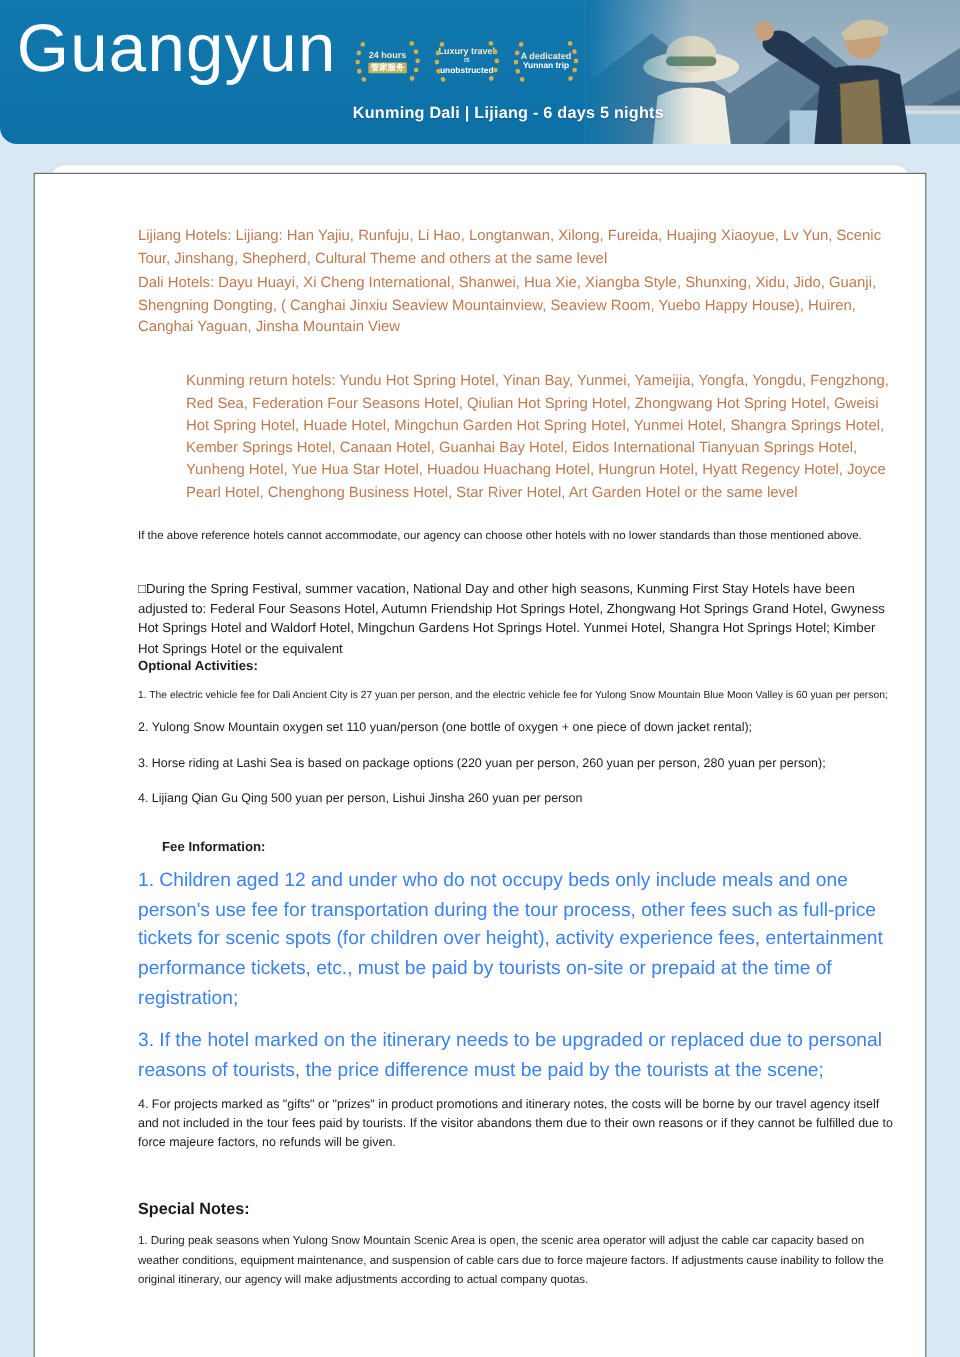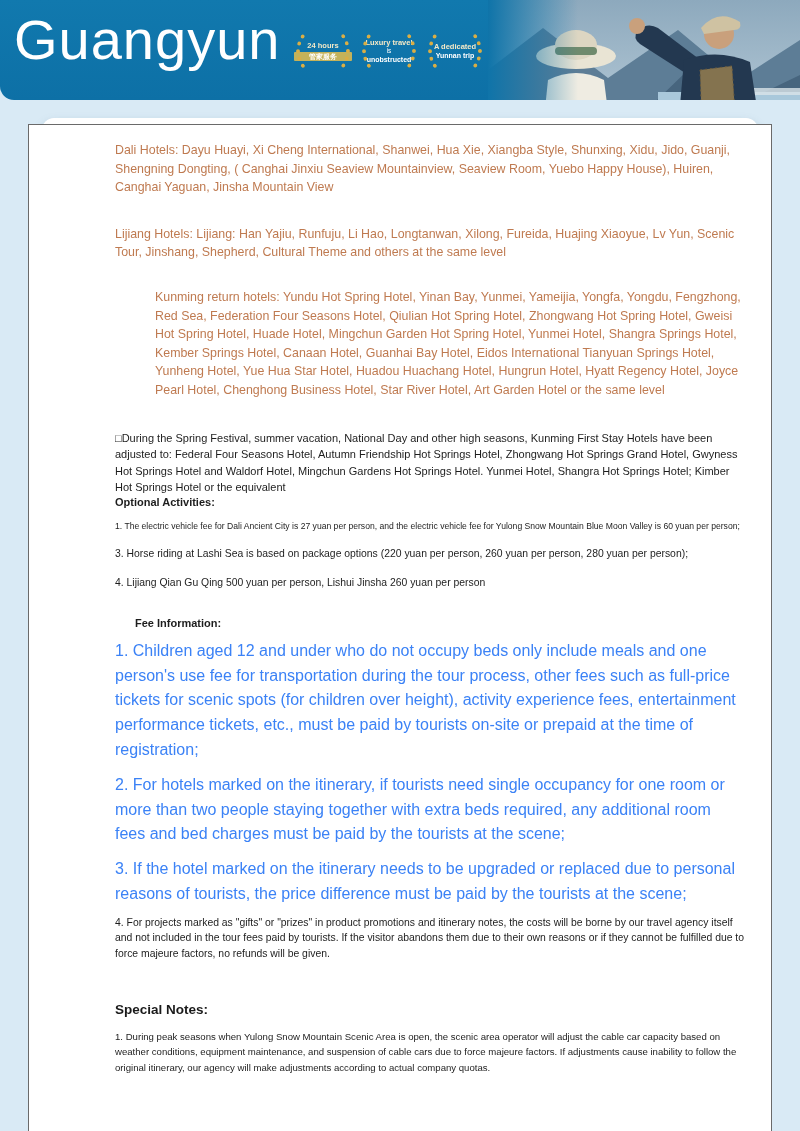--- a/index.html
+++ b/index.html
@@ -6,34 +6,34 @@
   html,body { width:800px; }
   body {
     width:800px; height:1131px;
     background:#d9eaf5;
     font-family:"Liberation Sans", sans-serif;
     overflow:hidden;
   }
 
   
   .header {
-    position:relative; height:100px;
+    position:relative; height:120px;
     background:linear-gradient(180deg,#1179ae 0%, #0d70a6 100%);
     border-radius:0 0 0 14px;
     overflow:hidden;
   }
   .logo {
     position:absolute; left:14px; top:12px;
     color:#fff; font-size:56px; font-weight:300;
     letter-spacing:1px; line-height:1;
   }
   .badges { position:absolute; left:294px; top:22px; display:flex; gap:8px; }
   .badge {
     width:58px; height:58px; position:relative;
-    display:flex; flex-direction:column; justify-content:center;
+    display:flex; flex-direction:column; align-items:center; justify-content:center;
     text-align:center;
   }
   .badge::before {
     content:""; position:absolute; inset:2px; border-radius:50%;
     border:4px dotted #d9ae45;
     border-top-color:transparent; border-bottom-color:transparent;
   }
   .badge .b-line1 { color:#f3e9c8; font-size:7.5px; font-weight:bold; line-height:1.2; }
   .badge .b-line2 { color:#fff; font-size:7px; font-weight:bold; line-height:1.3; }
   .badge .b-chip  {
@@ -132,40 +132,42 @@
       <div class="b-line3">is</div>
       <div class="b-line2">unobstructed</div>
     </div>
     <div class="badge">
       <span class="icon"></span>
       <div class="b-line1">A dedicated</div>
       <div class="b-line2">Yunnan trip</div>
     </div>
   </div>
 
+  <div class="subtitle">Kunming Dali | Lijiang - 6 days 5 nights</div>
 </div>
 
 <div class="sheet-wrap">
   <div class="sheet-backing"></div>
   <div class="sheet">
 
+    <p class="orange p-lijiang">Lijiang Hotels: Lijiang: Han Yajiu, Runfuju, Li Hao, Longtanwan, Xilong, Fureida, Huajing Xiaoyue, Lv Yun, Scenic Tour, Jinshang, Shepherd, Cultural Theme and others at the same level</p>
     <p class="orange p-dali">Dali Hotels: Dayu Huayi, Xi Cheng International, Shanwei, Hua Xie, Xiangba Style, Shunxing, Xidu, Jido, Guanji, Shengning Dongting, ( Canghai Jinxiu Seaview Mountainview, Seaview Room, Yuebo Happy House), Huiren, Canghai Yaguan, Jinsha Mountain View</p>
-    <p class="orange p-lijiang">Lijiang Hotels: Lijiang: Han Yajiu, Runfuju, Li Hao, Longtanwan, Xilong, Fureida, Huajing Xiaoyue, Lv Yun, Scenic Tour, Jinshang, Shepherd, Cultural Theme and others at the same level</p>
     <p class="orange p-kunming">Kunming return hotels: Yundu Hot Spring Hotel, Yinan Bay, Yunmei, Yameijia, Yongfa, Yongdu, Fengzhong, Red Sea, Federation Four Seasons Hotel, Qiulian Hot Spring Hotel, Zhongwang Hot Spring Hotel, Gweisi Hot Spring Hotel, Huade Hotel, Mingchun Garden Hot Spring Hotel, Yunmei Hotel, Shangra Springs Hotel, Kember Springs Hotel, Canaan Hotel, Guanhai Bay Hotel, Eidos International Tianyuan Springs Hotel, Yunheng Hotel, Yue Hua Star Hotel, Huadou Huachang Hotel, Hungrun Hotel, Hyatt Regency Hotel, Joyce Pearl Hotel, Chenghong Business Hotel, Star River Hotel, Art Garden Hotel or the same level</p>
 
+    <p class="ref-note">If the above reference hotels cannot accommodate, our agency can choose other hotels with no lower standards than those mentioned above.</p>
     <p class="season">□During the Spring Festival, summer vacation, National Day and other high seasons, Kunming First Stay Hotels have been adjusted to: Federal Four Seasons Hotel, Autumn Friendship Hot Springs Hotel, Zhongwang Hot Springs Grand Hotel, Gwyness Hot Springs Hotel and Waldorf Hotel, Mingchun Gardens Hot Springs Hotel. Yunmei Hotel, Shangra Hot Springs Hotel; Kimber Hot Springs Hotel or the equivalent</p>
 
     <p class="opt-title">Optional Activities:</p>
     <p class="opt-item1">1. The electric vehicle fee for Dali Ancient City is 27 yuan per person, and the electric vehicle fee for Yulong Snow Mountain Blue Moon Valley is 60 yuan per person;</p>
+    <p class="opt-item">2. Yulong Snow Mountain oxygen set 110 yuan/person (one bottle of oxygen + one piece of down jacket rental);</p>
     <p class="opt-item">3. Horse riding at Lashi Sea is based on package options (220 yuan per person, 260 yuan per person, 280 yuan per person);</p>
     <p class="opt-item">4. Lijiang Qian Gu Qing 500 yuan per person, Lishui Jinsha 260 yuan per person</p>
 
     <p class="fee-title">Fee Information:</p>
     <p class="fee-big">1. Children aged 12 and under who do not occupy beds only include meals and one person's use fee for transportation during the tour process, other fees such as full-price tickets for scenic spots (for children over height), activity experience fees, entertainment performance tickets, etc., must be paid by tourists on-site or prepaid at the time of registration;</p>
-    <p class="fee-big">2. For hotels marked on the itinerary, if tourists need single occupancy for one room or more than two people staying together with extra beds required, any additional room fees and bed charges must be paid by the tourists at the scene;</p>
     <p class="fee-big">3. If the hotel marked on the itinerary needs to be upgraded or replaced due to personal reasons of tourists, the price difference must be paid by the tourists at the scene;</p>
     <p class="fee-small">4. For projects marked as "gifts" or "prizes" in product promotions and itinerary notes, the costs will be borne by our travel agency itself and not included in the tour fees paid by tourists. If the visitor abandons them due to their own reasons or if they cannot be fulfilled due to force majeure factors, no refunds will be given.</p>
 
     <p class="sp-title">Special Notes:</p>
     <p class="sp-note">1. During peak seasons when Yulong Snow Mountain Scenic Area is open, the scenic area operator will adjust the cable car capacity based on weather conditions, equipment maintenance, and suspension of cable cars due to force majeure factors. If adjustments cause inability to follow the original itinerary, our agency will make adjustments according to actual company quotas.</p>
 
   </div>
 </div>
 
 </body></html>

